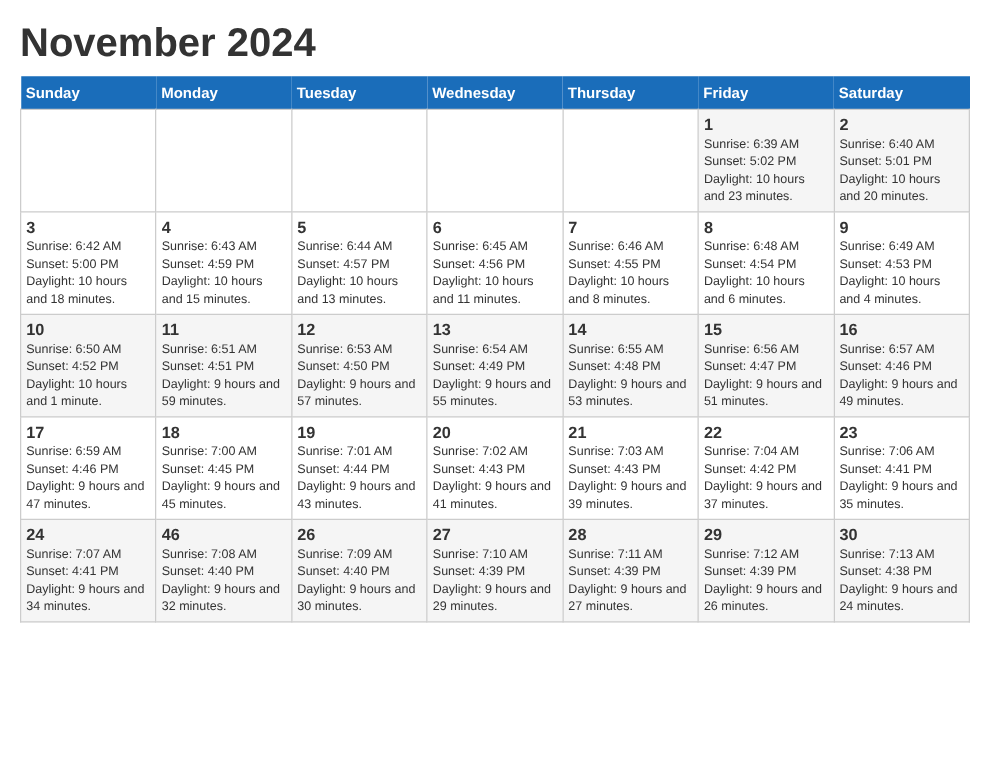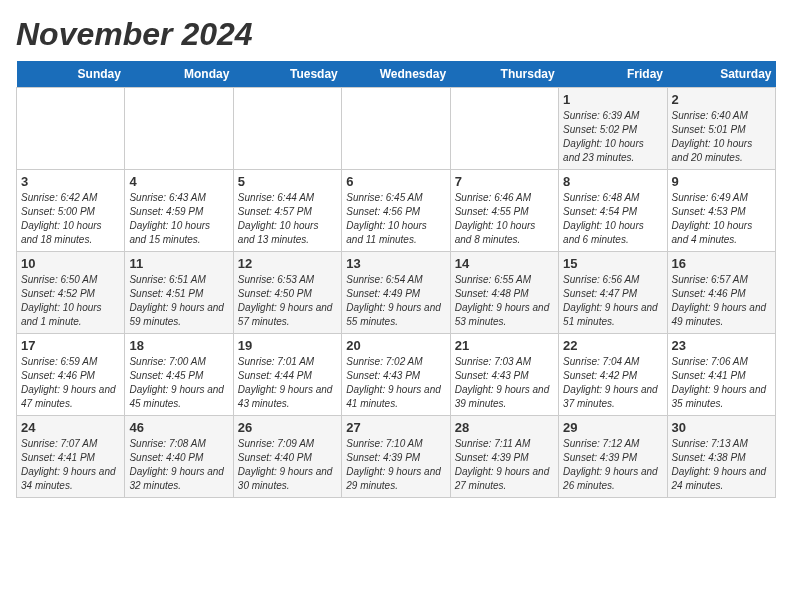--- a/index.html
+++ b/index.html
@@ -26,41 +26,40 @@
       font-weight: bold;
       color: #333;
       line-height: 1.2;
     }
     .logo-icon {
       width: 32px;
       height: 32px;
     }
     .title-section {
       text-align: right;
-      font-style: italic;
     }
     .month-title {
       font-size: 32px;
       font-weight: bold;
       color: #333;
     }
     .location-title {
       font-size: 16px;
       color: #555;
     }
     table {
       width: 100%;
       border-collapse: collapse;
       font-size: 11px;
     }
     thead tr th {
       background-color: #1a6dba;
       color: #fff;
       padding: 6px 4px;
-      text-align: right;
+      text-align: left;
       font-size: 12px;
       font-weight: bold;
     }
     tbody tr td {
       border: 1px solid #ccc;
       vertical-align: top;
       padding: 4px;
       width: 108px;
       height: 80px;
       color: #333;
@@ -74,21 +73,20 @@
     .day-num {
       font-weight: bold;
       font-size: 13px;
       display: block;
       margin-bottom: 2px;
     }
     .day-info {
       font-size: 10px;
       line-height: 1.4;
       color: #333;
-      font-style: italic;
     }
     .empty-cell {
       background-color: #fff !important;
     }
   </style>
 </head>
 <body>
 
 <div class="header-section">
   <div class="title-section">

